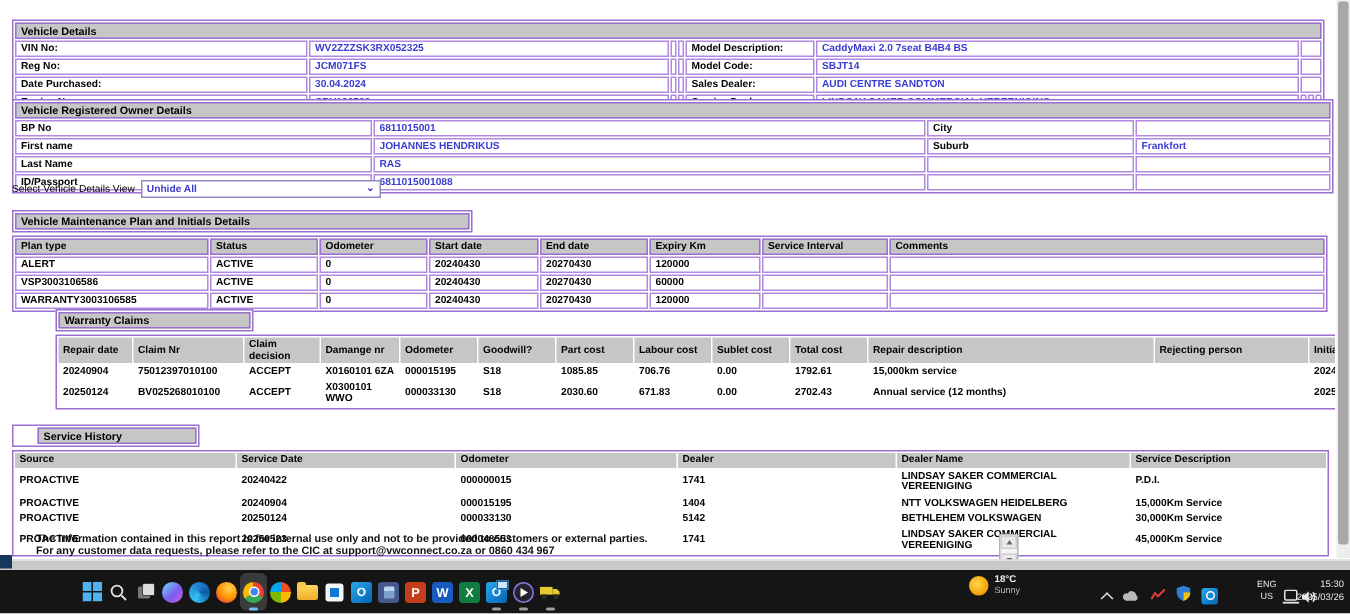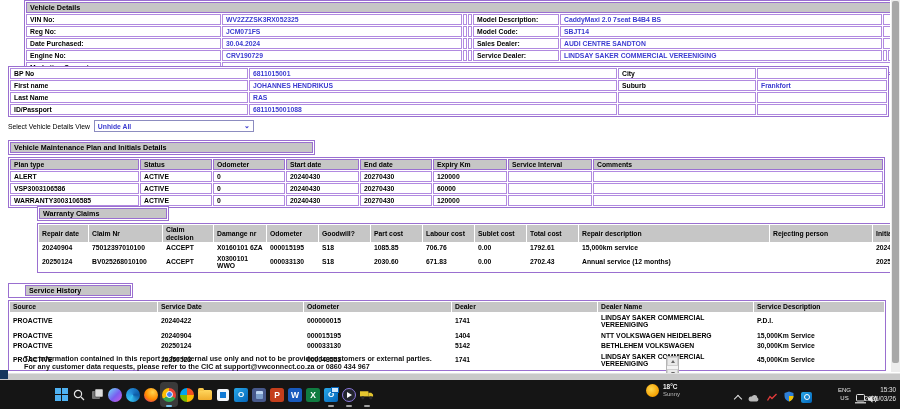--- a/index.html
+++ b/index.html
@@ -87,21 +87,21 @@
   .tb-device{position:absolute;left:855px;top:10px;}
   .tb-speaker{position:absolute;left:867px;top:10px;}
   .tb-clock{position:absolute;right:4px;top:6px;color:#e8e8e8;font-size:6.3px;line-height:8.5px;text-align:right;}
 </style>
 </head>
 <body>
 
 <div class="page">
 <div class="content">
 
-  <div class="sec" style="top:0;margin-left:16px;">
+  <div class="sec" style="top:13px;">
     <table class="outer" style="width:873px;">
       <colgroup>
             <col style="width:195px">
             <col style="width:240px">
             <col style="width:4px">
             <col style="width:4px">
             <col style="width:86px">
             <col style="width:322px">
             <col style="width:4px">
             <col style="width:4px">
@@ -159,20 +159,23 @@
 
   <div class="sec" style="top:66px;">
     <table class="outer" style="width:879px;">
       <colgroup>
             <col style="width:238px">
             <col style="width:368px">
             <col style="width:138px">
             <col style="width:130px">
           </colgroup>
       <tbody>
+            <tr>
+              <th class="sec-head" colspan="4">Vehicle Registered Owner Details</th>
+            </tr>
       <tr>
         <td class="lbl">BP No</td>
         <td class="val">6811015001</td>
         <td class="lbl">City</td>
         <td class="val"></td>
       </tr>
       <tr>
         <td class="lbl">First name</td>
         <td class="val">JOHANNES HENDRIKUS</td>
         <td class="lbl">Suburb</td>

